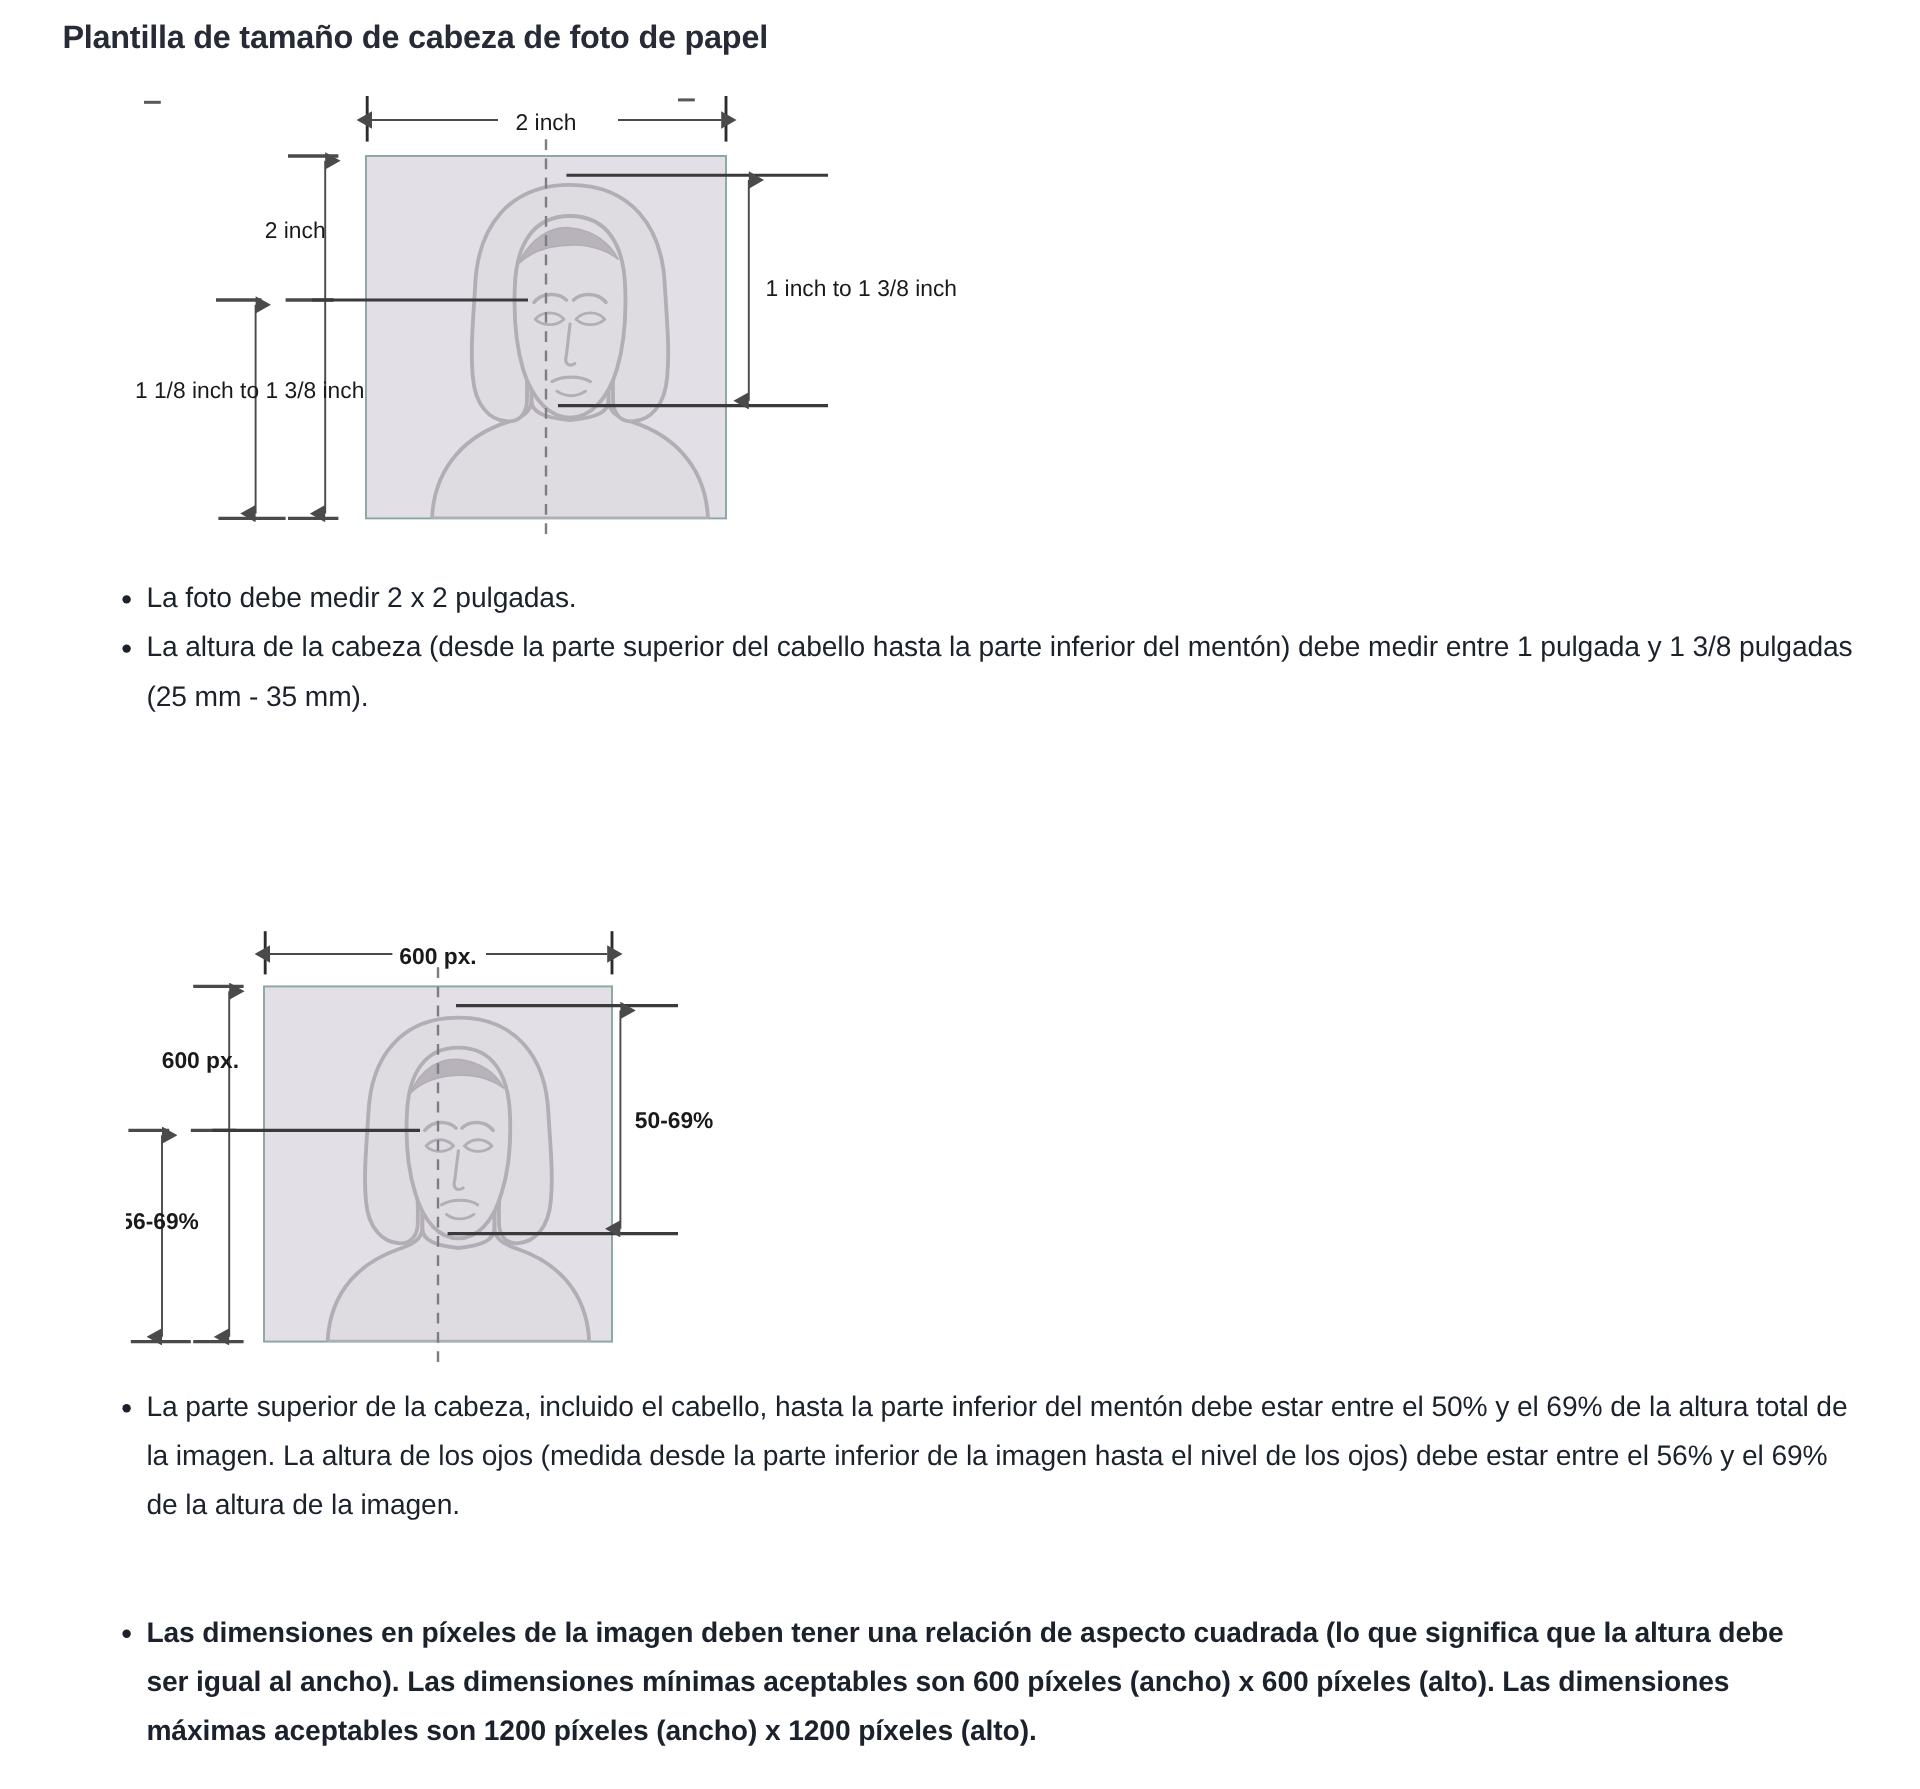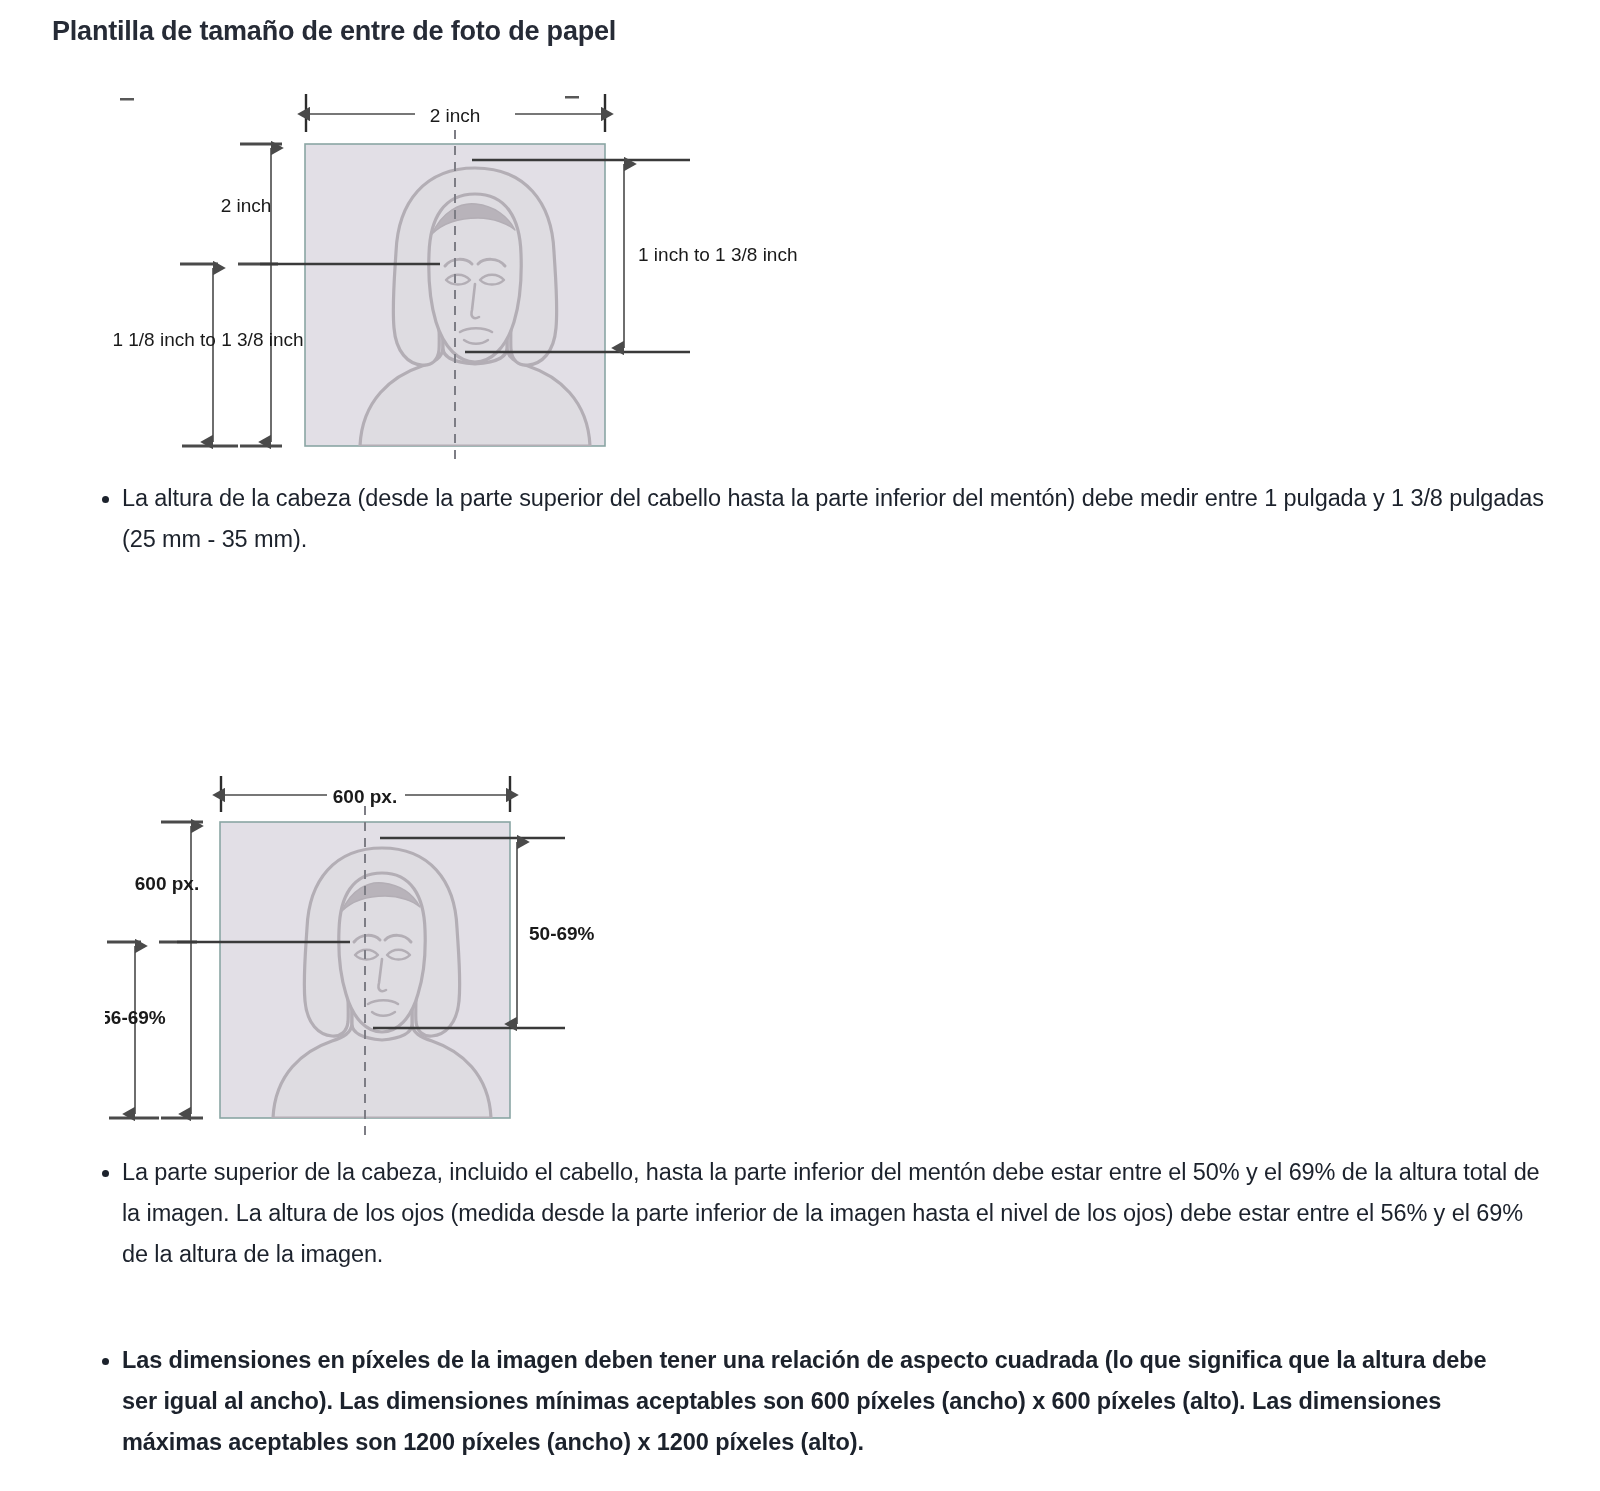--- a/index.html
+++ b/index.html
@@ -32,21 +32,21 @@
   }
 
   #heading-paper { position: absolute; left: 52px; top: 16px; }
   #heading-digital { position: absolute; left: 52px; top: 718px; }
 
   
   .diagram {
     position: absolute;
     font-family: "Liberation Sans", sans-serif;
   }
-  #diagram-paper { left: 60px; top: 84px; width: 820px; height: 390px; }
+  #diagram-paper { left: 60px; top: 70px; width: 820px; height: 390px; }
   #diagram-digital { left: 105px; top: 770px; width: 620px; height: 375px; font-weight: bold; }
 
   .diagram svg { display: block; }
 
   
   .bullet-list {
     position: absolute;
     margin: 0;
     padding: 0;
     list-style: none;
@@ -73,21 +73,21 @@
 
   #bullets-paper { left: 80px; top: 478px; width: 1470px; }
   #bullets-digital-1 { left: 80px; top: 1152px; width: 1470px; }
   #bullets-digital-2 { left: 80px; top: 1340px; width: 1440px; font-weight: bold; }
 </style>
 </head>
 <body>
 
 <div class="page">
 
-  <h2 class="section-heading" id="heading-paper">Plantilla de tamaño de entre de foto de papel</h2>
+  <h2 class="section-heading" id="heading-paper">Plantilla de tamaño de cabeza de foto de papel</h2>
 
   <div class="diagram" id="diagram-paper">
     <svg width="820" height="390" viewBox="0 0 820 390" xmlns="http://www.w3.org/2000/svg">
       <defs>
         <marker id="arrL" markerWidth="9" markerHeight="9" refX="8" refY="4.5" orient="auto">
           <path d="M8,0 L0,4.5 L8,9 z" fill="#4a4a4a"></path>
         </marker>
         <marker id="arrR" markerWidth="9" markerHeight="9" refX="1" refY="4.5" orient="auto">
           <path d="M1,0 L9,4.5 L1,9 z" fill="#4a4a4a"></path>
         </marker>
@@ -202,20 +202,21 @@
       </g>
 
       <text x="395" y="38" text-anchor="middle" font-family="Liberation Sans, sans-serif" font-size="19" fill="#1a1a1a">2 inch</text>
       <text x="186" y="128" text-anchor="middle" font-family="Liberation Sans, sans-serif" font-size="19" fill="#1a1a1a">2 inch</text>
       <text x="578" y="177" font-family="Liberation Sans, sans-serif" font-size="19" fill="#1a1a1a">1 inch to 1 3/8 inch</text>
       <text x="148" y="262" text-anchor="middle" font-family="Liberation Sans, sans-serif" font-size="19" fill="#1a1a1a">1 1/8 inch to 1 3/8 inch</text>
     </svg>
   </div>
 
   <ul class="bullet-list" id="bullets-paper">
+    <li>La foto debe medir 2 x 2 pulgadas.</li>
     <li>La altura de la cabeza (desde la parte superior del cabello hasta la parte inferior del mentón) debe medir entre 1 pulgada y 1 3/8 pulgadas (25 mm - 35 mm).</li>
   </ul>
 
 
   <div class="diagram" id="diagram-digital">
     <svg width="620" height="375" viewBox="0 0 620 375" xmlns="http://www.w3.org/2000/svg">
       <defs>
         <marker id="arrL2" markerWidth="9" markerHeight="9" refX="8" refY="4.5" orient="auto">
           <path d="M8,0 L0,4.5 L8,9 z" fill="#4a4a4a"></path>
         </marker>

